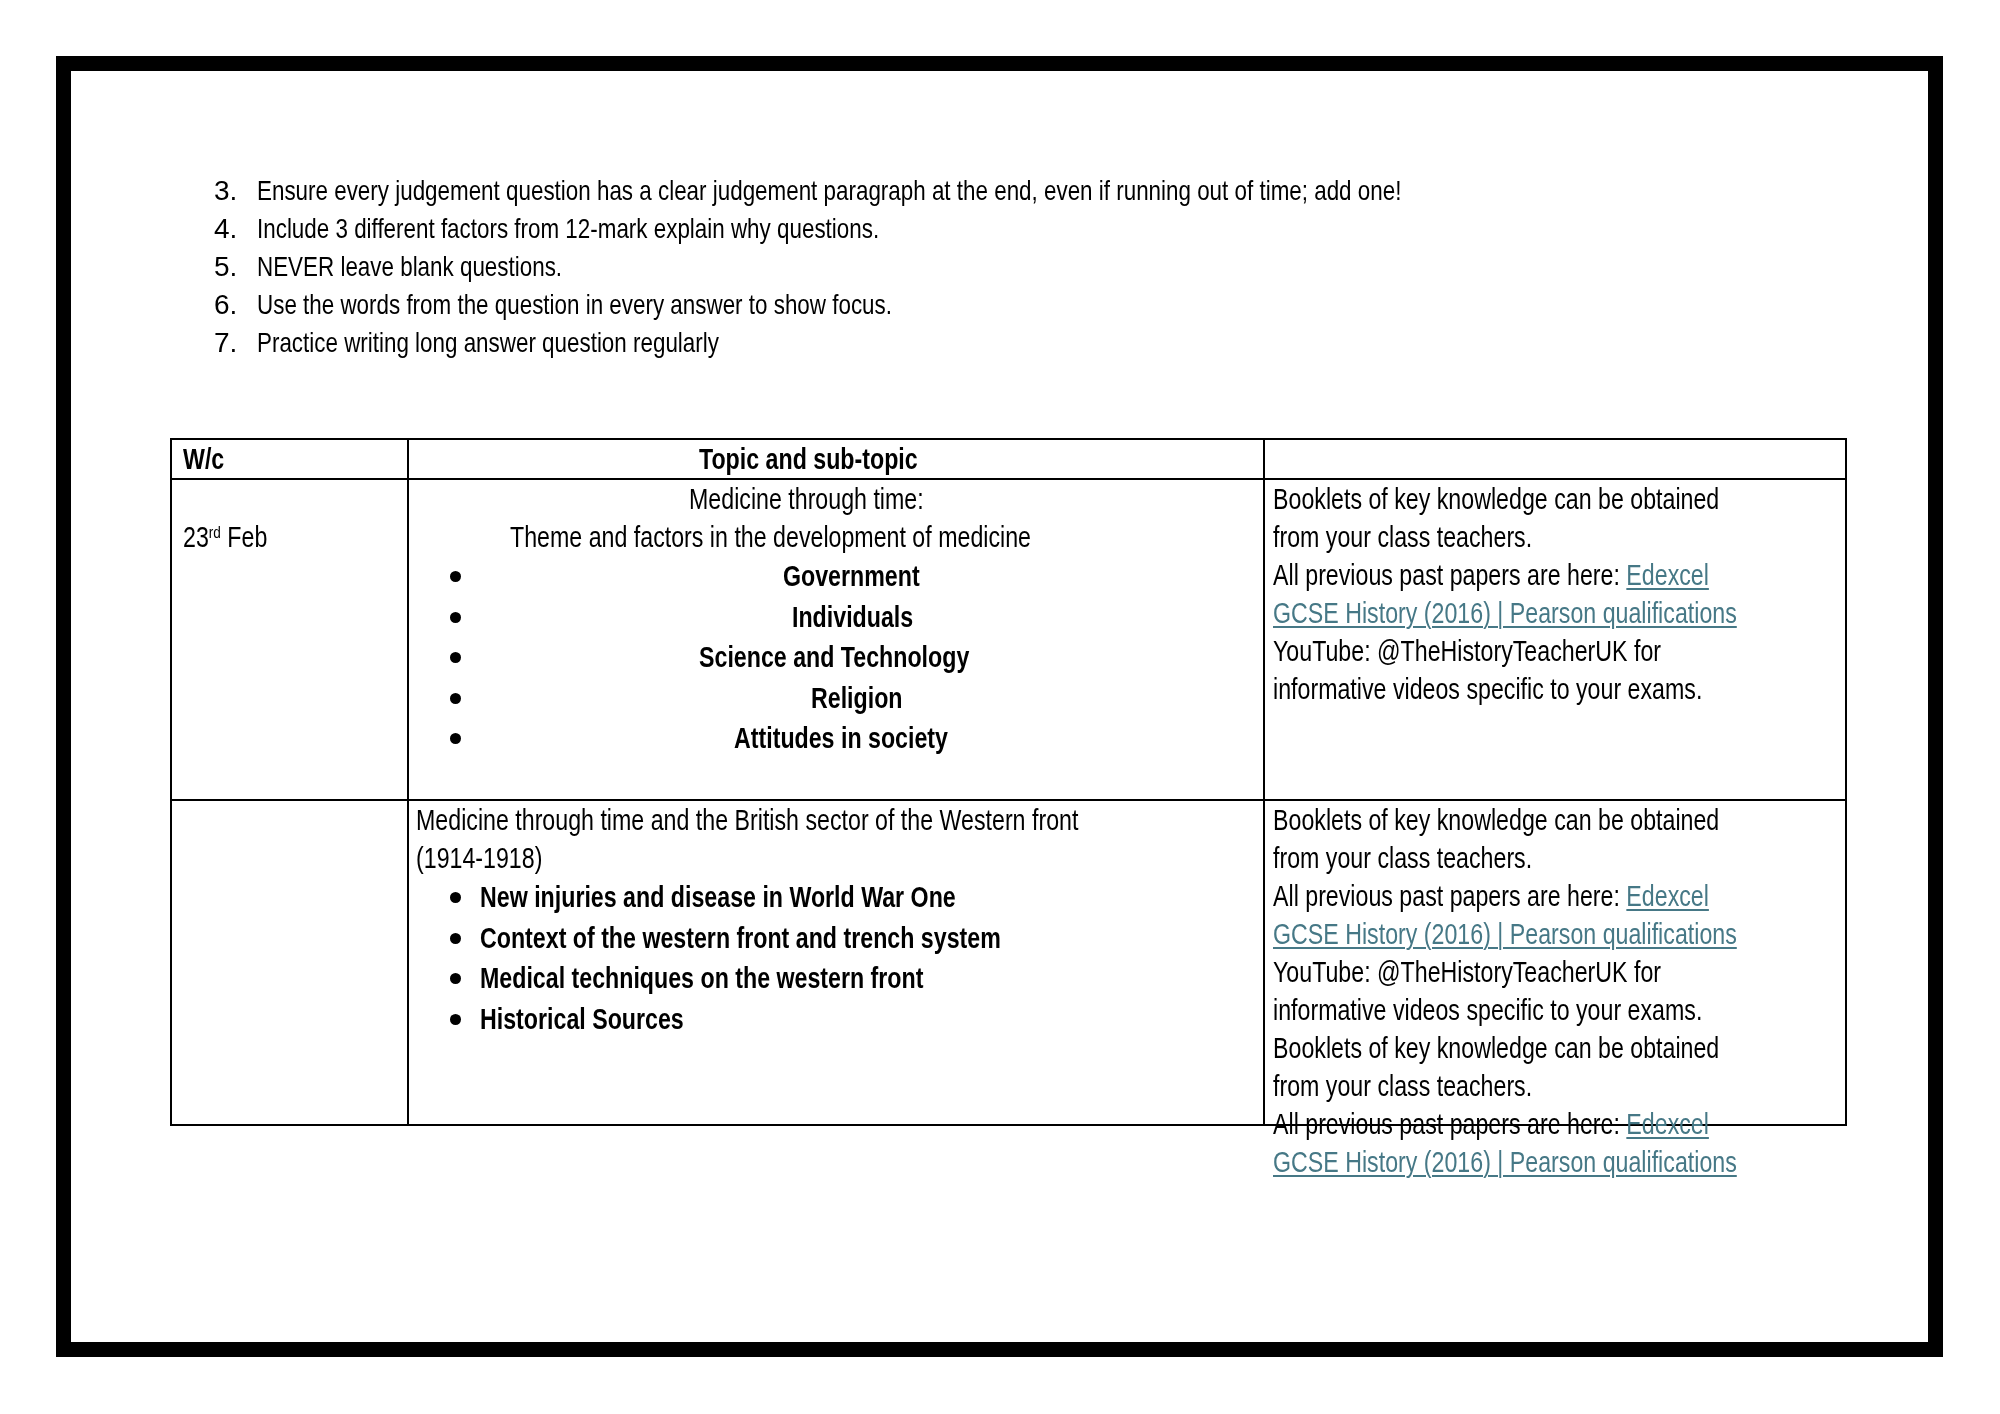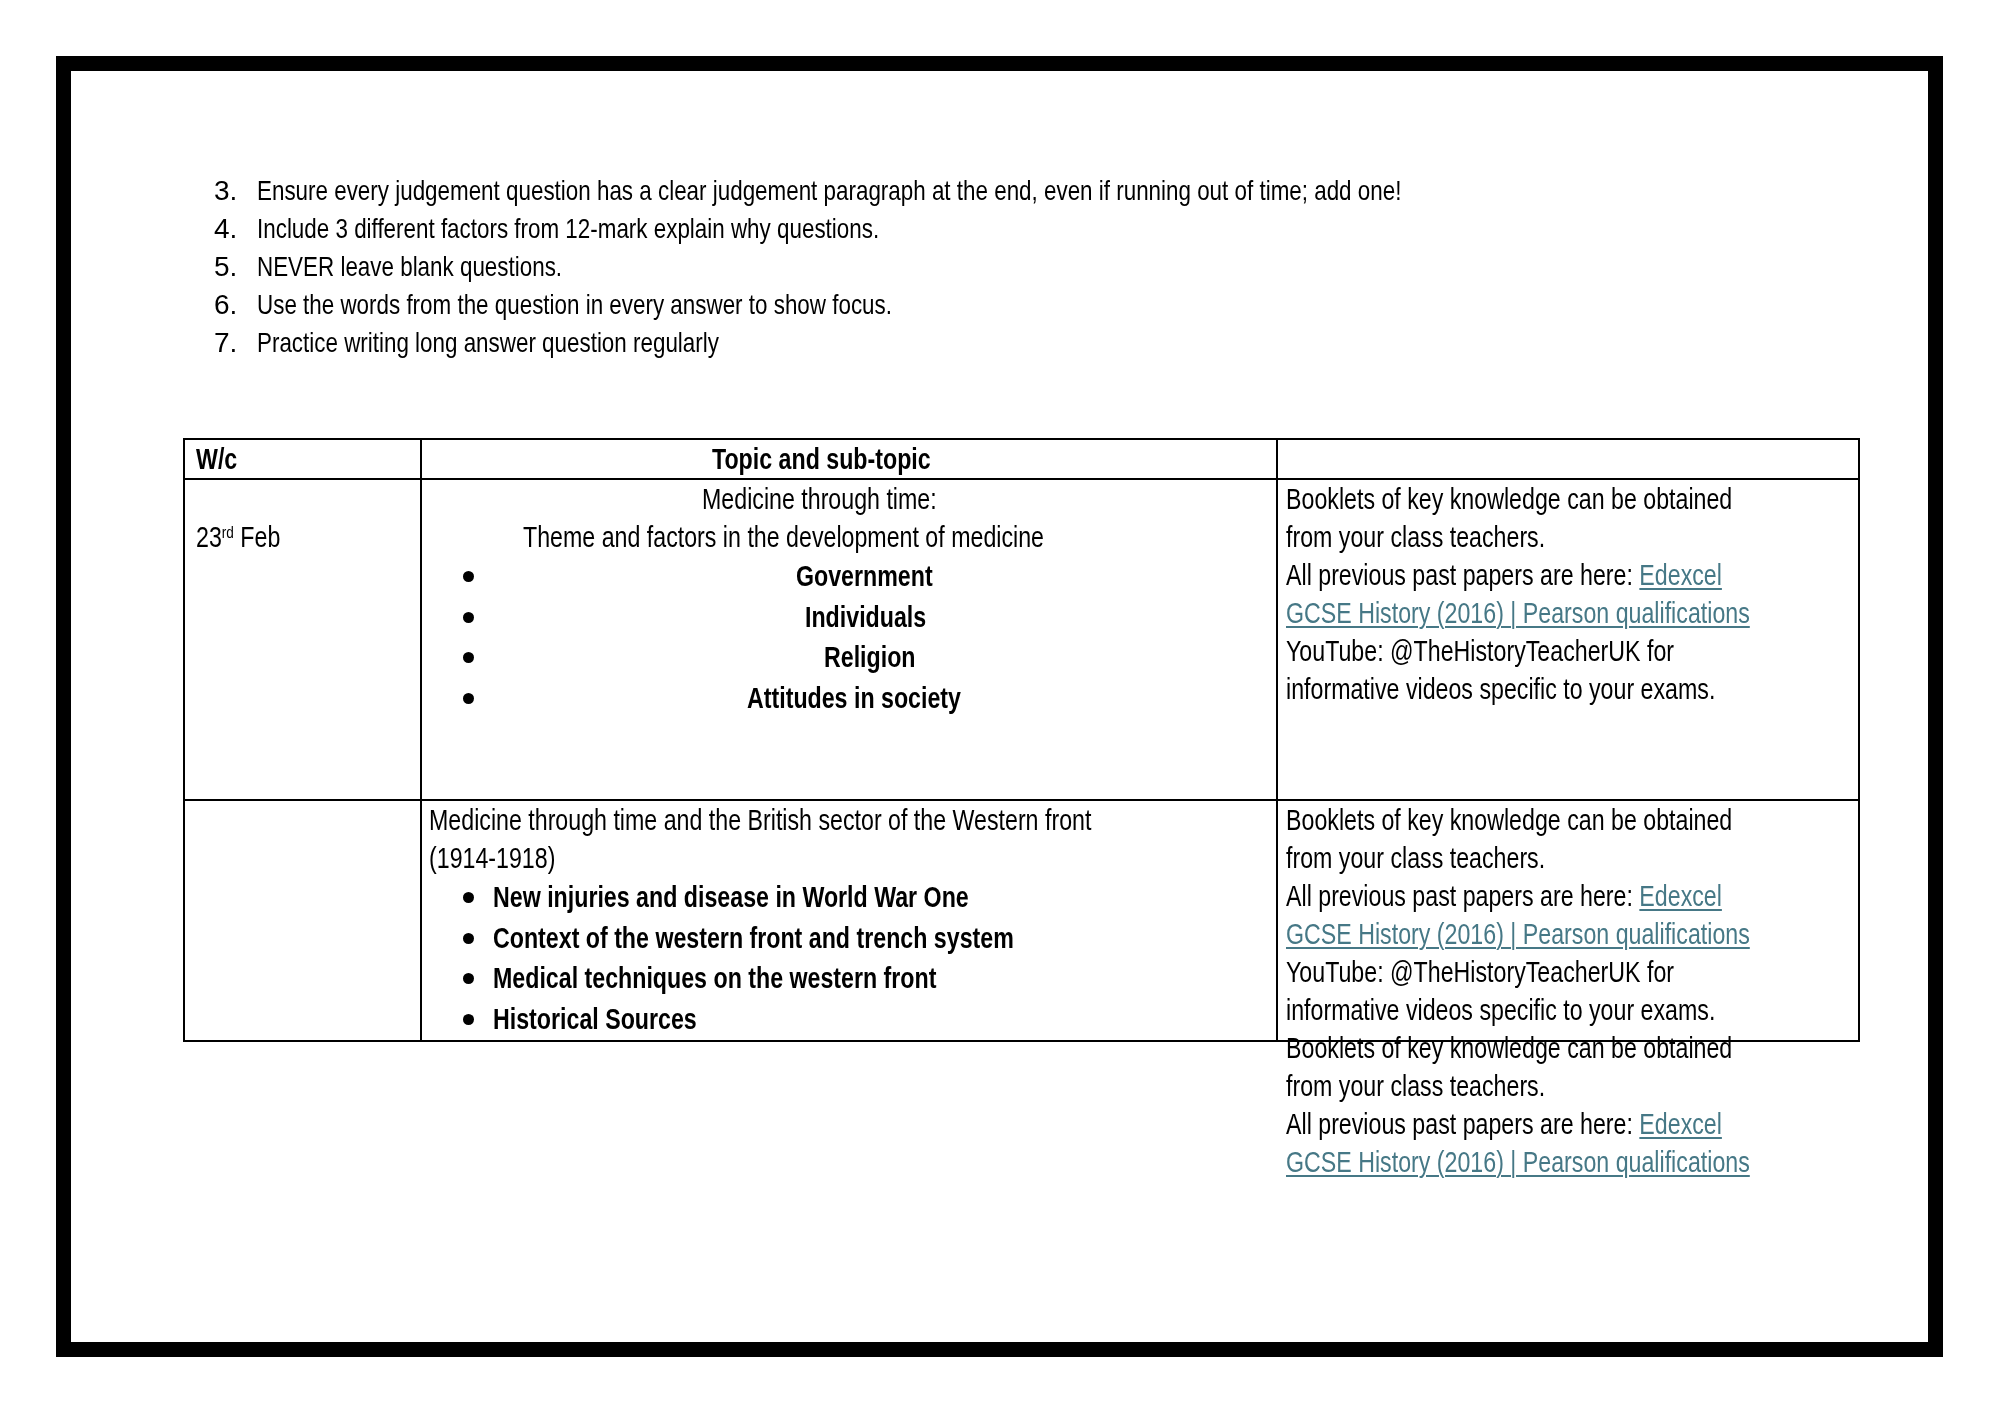--- a/index.html
+++ b/index.html
@@ -9,21 +9,21 @@
            border: 15px solid #000; background: #fff; }
   .sq { display: inline-block; transform: scaleX(0.8); transform-origin: left center; white-space: nowrap; }
 
   
   .tips { position: absolute; left: 214px; top: 172px; margin: 0; padding: 0; list-style: none; }
   .tips li { height: 38px; line-height: 38px; font-size: 28px; position: relative; }
   .tips .num { position: absolute; left: 0; width: 40px; }
   .tips .txt { position: absolute; left: 43px; }
 
   
-  .tbl { position: absolute; left: 183px; top: 438px; width: 1677px; height: 604px;
+  .tbl { position: absolute; left: 170px; top: 438px; width: 1677px; height: 688px;
          border: 2px solid #000; box-sizing: border-box; }
   .vline { position: absolute; top: 0; bottom: 0; width: 2px; background: #000; }
   .hline { position: absolute; left: 0; right: 0; height: 2px; background: #000; }
   .cell { position: absolute; box-sizing: border-box; font-size: 29px; }
   .hdr { font-weight: bold; line-height: 38px; }
   .line { height: 38px; line-height: 38px; }
   .bline { height: 40.5px; line-height: 40.5px; position: relative; padding-left: 64px; font-weight: bold; }
   .bullet { position: absolute; left: 34px; top: 50%; width: 11px; height: 11px; margin-top: -5px;
             border-radius: 50%; background: #000; }
   a.link { color: #467886; text-decoration: underline; text-decoration-thickness: 2px; text-underline-offset: 3px; }
@@ -68,20 +68,21 @@
 
   <div class="cell" style="left:11px; top:40px; width:220px;">
     <div class="line"></div>
     <div class="line"><span class="sq"><span>23</span><sup>rd</sup> <span>Feb</span></span></div>
   </div>
   <div class="cell" style="left:244px; top:40px; width:840px;text-align:center;">
     <div class="line"><span class="sq">Medicine through time:</span></div>
     <div class="line"><span class="sq">Theme and factors in the development of medicine</span></div>
     <div class="bline"><span class="bullet"></span><span class="sq">Government</span></div>
     <div class="bline"><span class="bullet"></span><span class="sq">Individuals</span></div>
+    <div class="bline"><span class="bullet"></span><span class="sq">Science and Technology</span></div>
     <div class="bline"><span class="bullet"></span><span class="sq">Religion</span></div>
     <div class="bline"><span class="bullet"></span><span class="sq">Attitudes in society</span></div>
   </div>
   <div class="cell" style="left:1101px; top:40px; width:570px;">
     <div class="line"><span class="sq">Booklets of key knowledge can be obtained</span></div>
     <div class="line"><span class="sq">from your class teachers.</span></div>
     <div class="line"><span class="sq"><span>All previous past papers are here: </span><a class="link" href="#">Edexcel</a></span></div>
     <div class="line"><span class="sq"><a class="link" href="#">GCSE History (2016) | Pearson qualifications</a></span></div>
     <div class="line"><span class="sq">YouTube: @TheHistoryTeacherUK for</span></div>
     <div class="line"><span class="sq">informative videos specific to your exams.</span></div>

